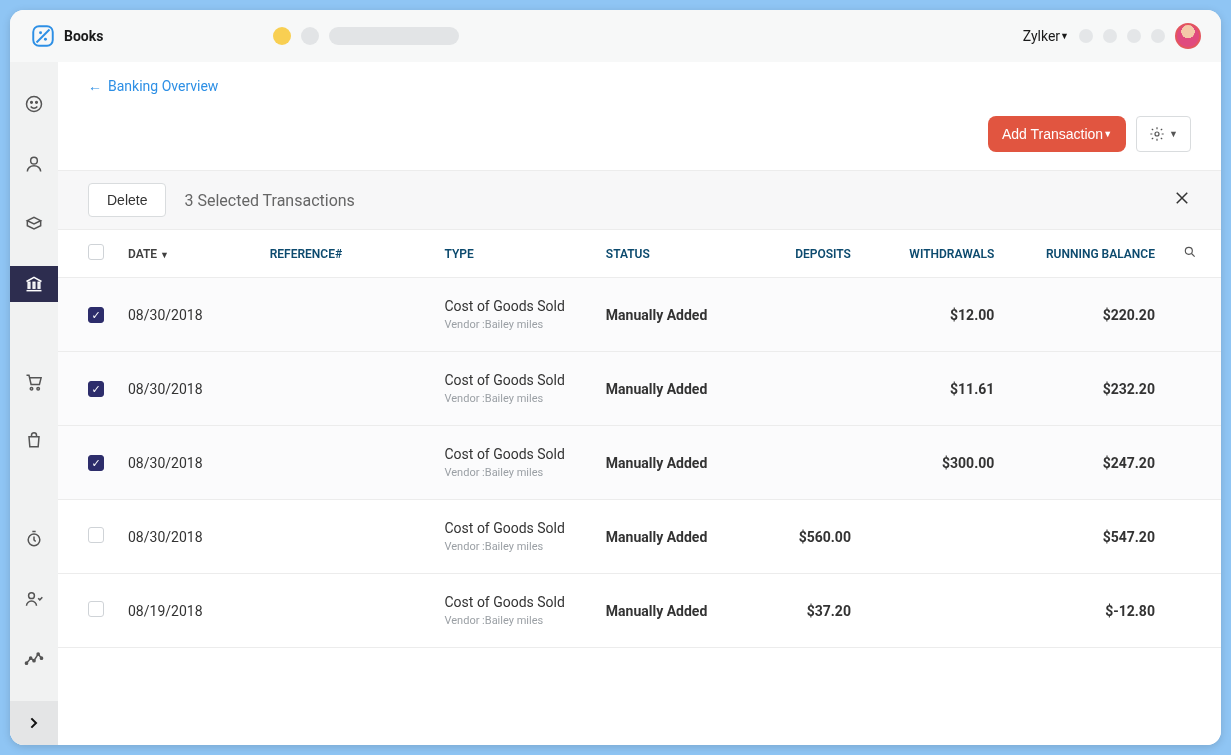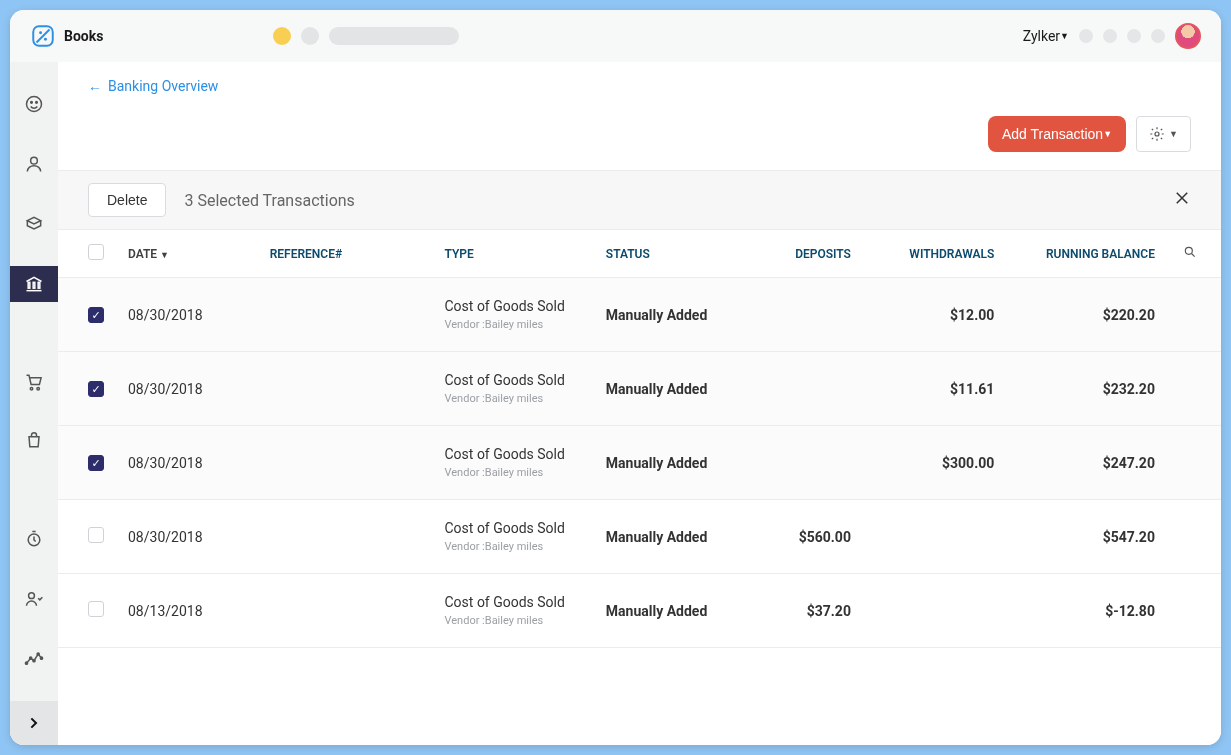--- a/index.html
+++ b/index.html
@@ -343,21 +343,21 @@
                 <div class="sub">Vendor :Bailey miles</div>
               </td>
               <td class="col-status muted">Manually Added</td>
               <td class="right col-dep"><b>$560.00</b></td>
               <td class="right col-wd"><b></b></td>
               <td class="right col-bal"><b>$547.20</b></td>
               <td class="col-search"></td>
             </tr>
             <tr>
               <td class="col-chk"><span class="chk"></span></td>
-              <td class="col-date">08/13/2018</td>
+              <td class="col-date">08/19/2018</td>
               <td class="col-ref"></td>
               <td class="col-type">
                 <div>Cost of Goods Sold</div>
                 <div class="sub">Vendor :Bailey miles</div>
               </td>
               <td class="col-status muted">Manually Added</td>
               <td class="right col-dep"><b>$37.20</b></td>
               <td class="right col-wd"><b></b></td>
               <td class="right col-bal"><b>$-12.80</b></td>
               <td class="col-search"></td>

